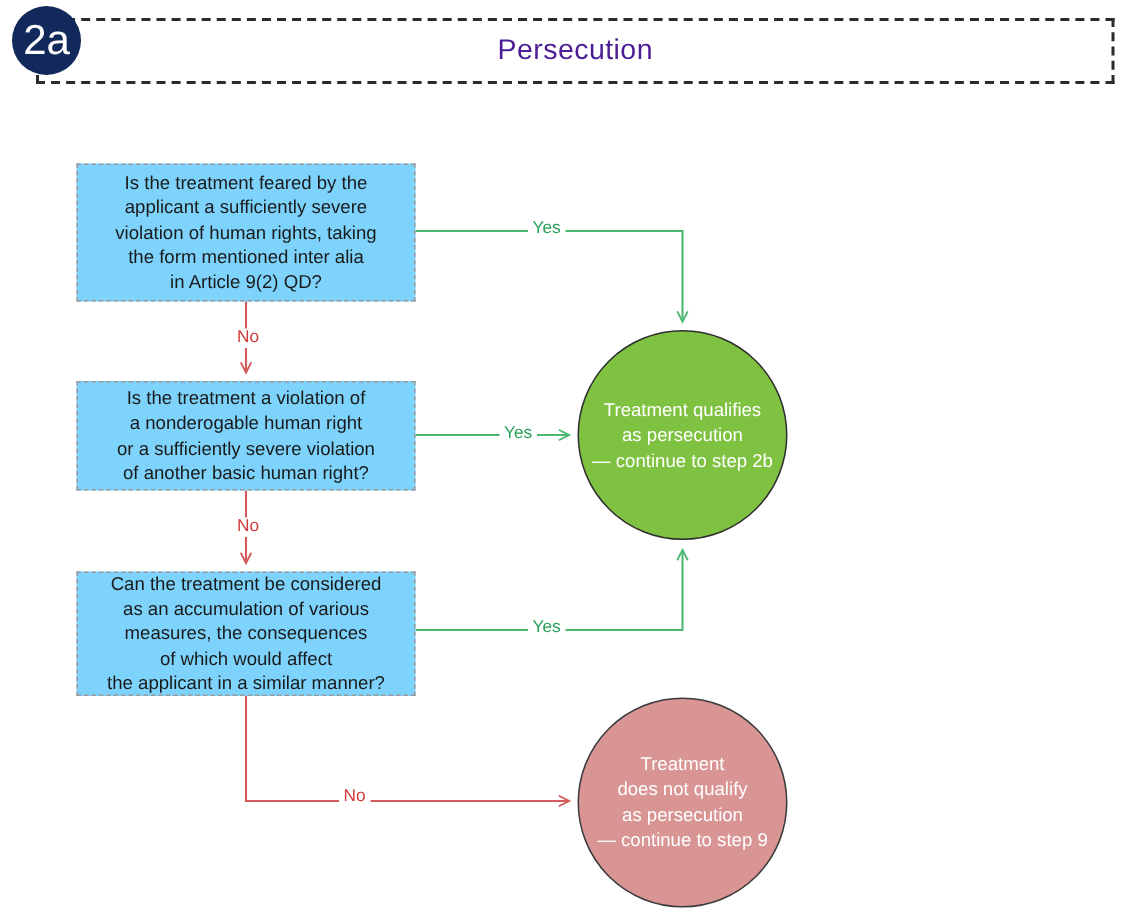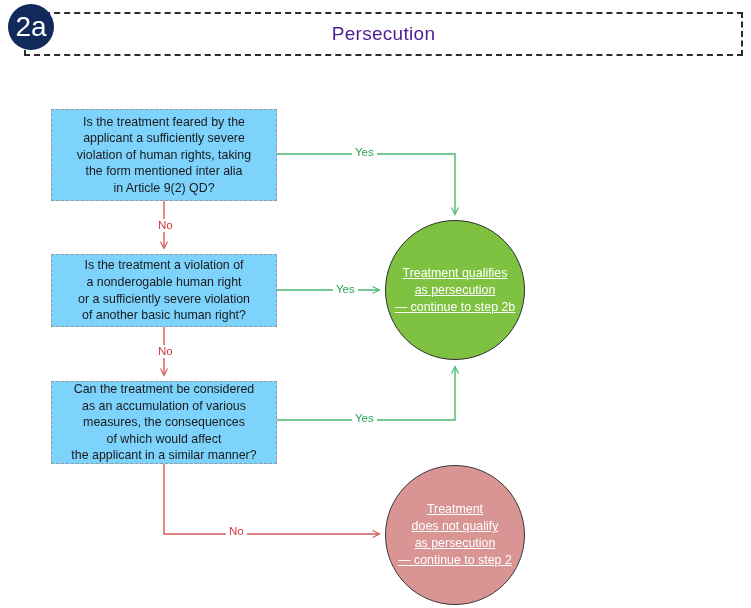--- a/index.html
+++ b/index.html
@@ -89,21 +89,20 @@
     border-radius: 50%;
     box-sizing: border-box;
     display: flex;
     align-items: center;
     justify-content: center;
     text-align: center;
     color: #ffffff;
     font-size: 12.4px;
     line-height: 17px;
     white-space: pre-line;
-    text-decoration: underline;
   }
   #circle-yes {
     left: 385px;
     top: 220px;
     background: #7fc241;
     border: 1px solid #2f2f2f;
   }
   #circle-no {
     left: 385px;
     top: 465px;
@@ -186,21 +185,21 @@
 a nonderogable human right
 or a sufficiently severe violation
 of another basic human right?</div>
 
   <div class="terminal-circle" id="circle-yes">Treatment qualifies
 as persecution
 — continue to step 2b</div>
   <div class="terminal-circle" id="circle-no">Treatment
 does not qualify
 as persecution
-— continue to step 2</div>
+— continue to step 9</div>
 
   <div class="edge-label label-yes" id="lbl-yes-1">Yes</div>
   <div class="edge-label label-yes" id="lbl-yes-2">Yes</div>
   <div class="edge-label label-yes" id="lbl-yes-3">Yes</div>
   <div class="edge-label label-no" id="lbl-no-1">No</div>
   <div class="edge-label label-no" id="lbl-no-2">No</div>
   <div class="edge-label label-no" id="lbl-no-3">No</div>
 
 </div>
 

